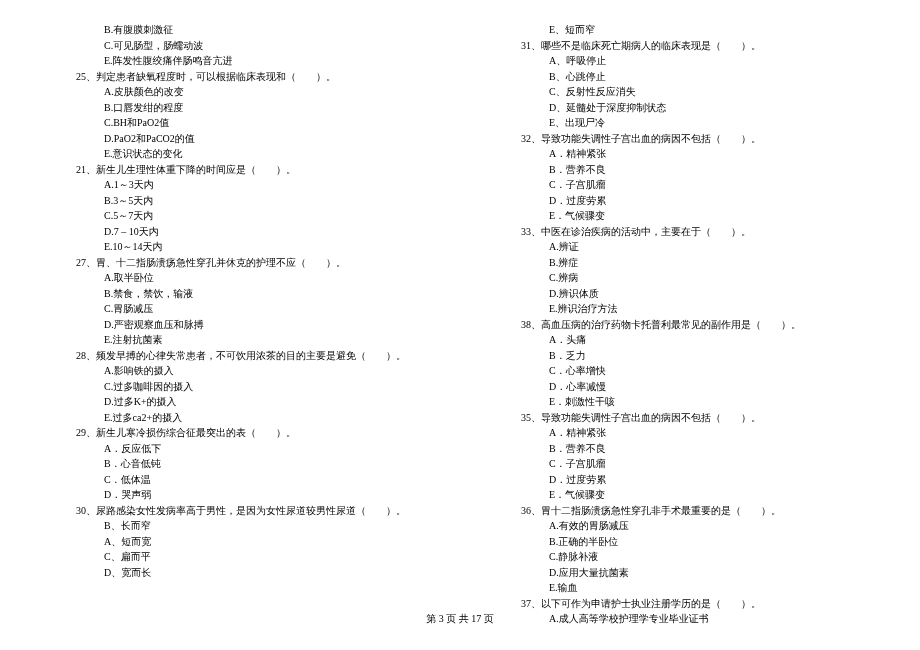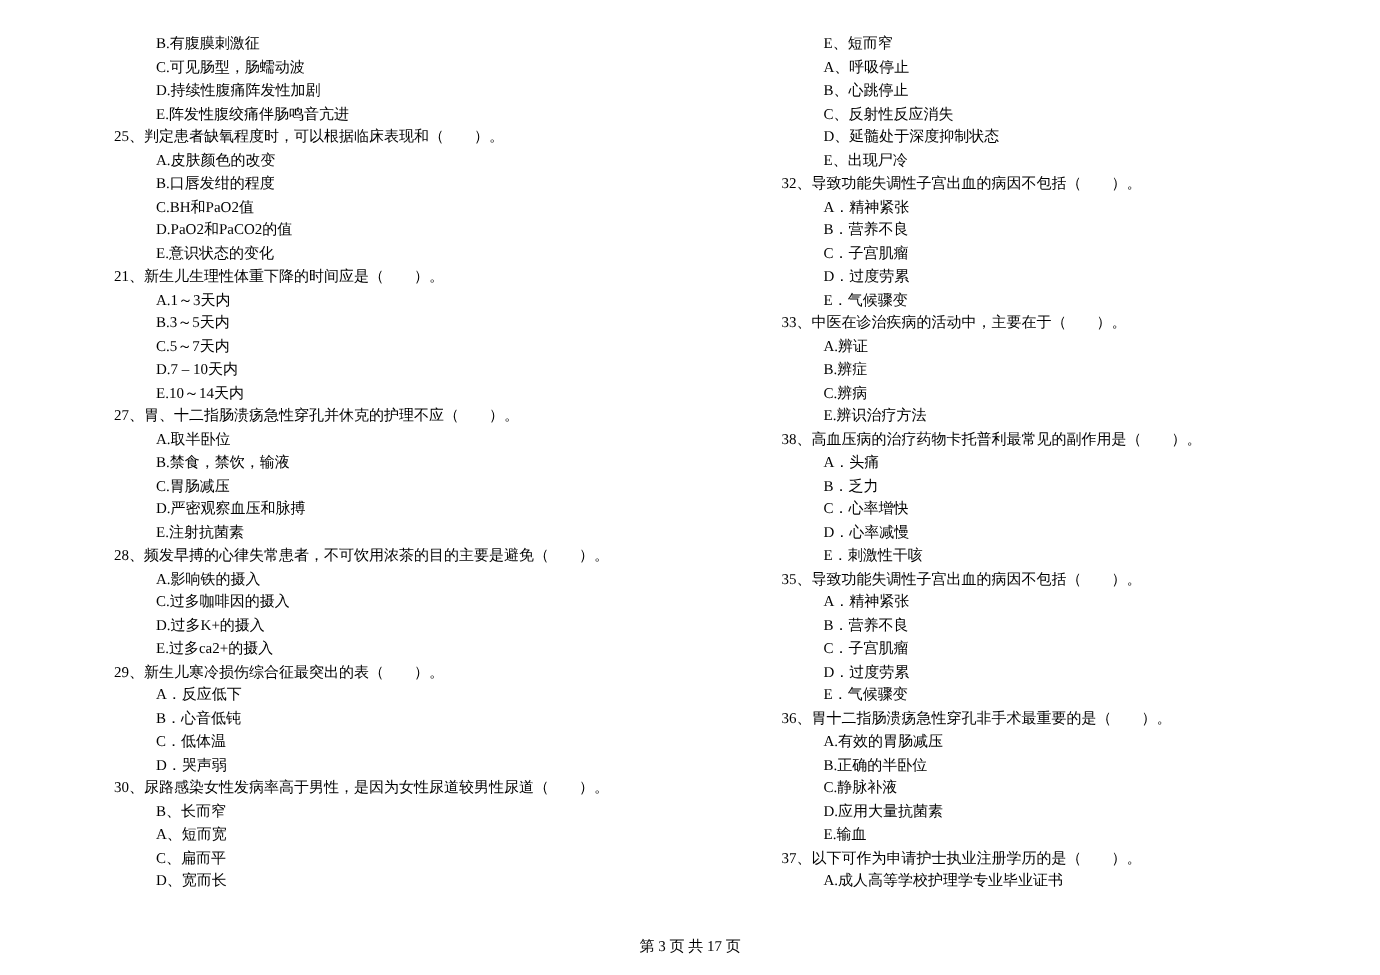--- a/index.html
+++ b/index.html
@@ -27,35 +27,34 @@
     .option {
       padding-left: 64px;
       line-height: 1.55;
     }
     .question {
       padding-left: 36px;
       line-height: 1.55;
     }
     .footer {
       position: absolute;
-      bottom: 12px;
+      bottom: 24px;
       left: 0;
       right: 0;
       text-align: center;
       font-size: 10px;
     }
   </style>
 </head>
 <body>
 
 <div class="columns">
   <div class="col" id="col-left">
       <div class="option">B.有腹膜刺激征</div>
       <div class="option">C.可见肠型，肠蠕动波</div>
-      <div class="option">D.持续性腹痛阵发性加剧</div>
       <div class="option">E.阵发性腹绞痛伴肠鸣音亢进</div>
       <div class="question">25、判定患者缺氧程度时，可以根据临床表现和（　　）。</div>
       <div class="option">A.皮肤颜色的改变</div>
       <div class="option">B.口唇发绀的程度</div>
       <div class="option">C.BH和PaO2值</div>
       <div class="option">D.PaO2和PaCO2的值</div>
       <div class="option">E.意识状态的变化</div>
       <div class="question">21、新生儿生理性体重下降的时间应是（　　）。</div>
       <div class="option">A.1～3天内</div>
       <div class="option">B.3～5天内</div>
@@ -79,35 +78,37 @@
       <div class="option">C．低体温</div>
       <div class="option">D．哭声弱</div>
       <div class="question">30、尿路感染女性发病率高于男性，是因为女性尿道较男性尿道（　　）。</div>
       <div class="option">B、长而窄</div>
       <div class="option">A、短而宽</div>
       <div class="option">C、扁而平</div>
       <div class="option">D、宽而长</div>
     </div>
   <div class="col" id="col-right">
       <div class="option">E、短而窄</div>
+      <div class="question">31、哪些不是临床死亡期病人的临床表现是（　　）。</div>
       <div class="option">A、呼吸停止</div>
       <div class="option">B、心跳停止</div>
       <div class="option">C、反射性反应消失</div>
       <div class="option">D、延髓处于深度抑制状态</div>
       <div class="option">E、出现尸冷</div>
       <div class="question">32、导致功能失调性子宫出血的病因不包括（　　）。</div>
       <div class="option">A．精神紧张</div>
       <div class="option">B．营养不良</div>
       <div class="option">C．子宫肌瘤</div>
       <div class="option">D．过度劳累</div>
       <div class="option">E．气候骤变</div>
       <div class="question">33、中医在诊治疾病的活动中，主要在于（　　）。</div>
       <div class="option">A.辨证</div>
       <div class="option">B.辨症</div>
       <div class="option">C.辨病</div>
+      <div class="option">D.辨识体质</div>
       <div class="option">E.辨识治疗方法</div>
       <div class="question">38、高血压病的治疗药物卡托普利最常见的副作用是（　　）。</div>
       <div class="option">A．头痛</div>
       <div class="option">B．乏力</div>
       <div class="option">C．心率增快</div>
       <div class="option">D．心率减慢</div>
       <div class="option">E．刺激性干咳</div>
       <div class="question">35、导致功能失调性子宫出血的病因不包括（　　）。</div>
       <div class="option">A．精神紧张</div>
       <div class="option">B．营养不良</div>

